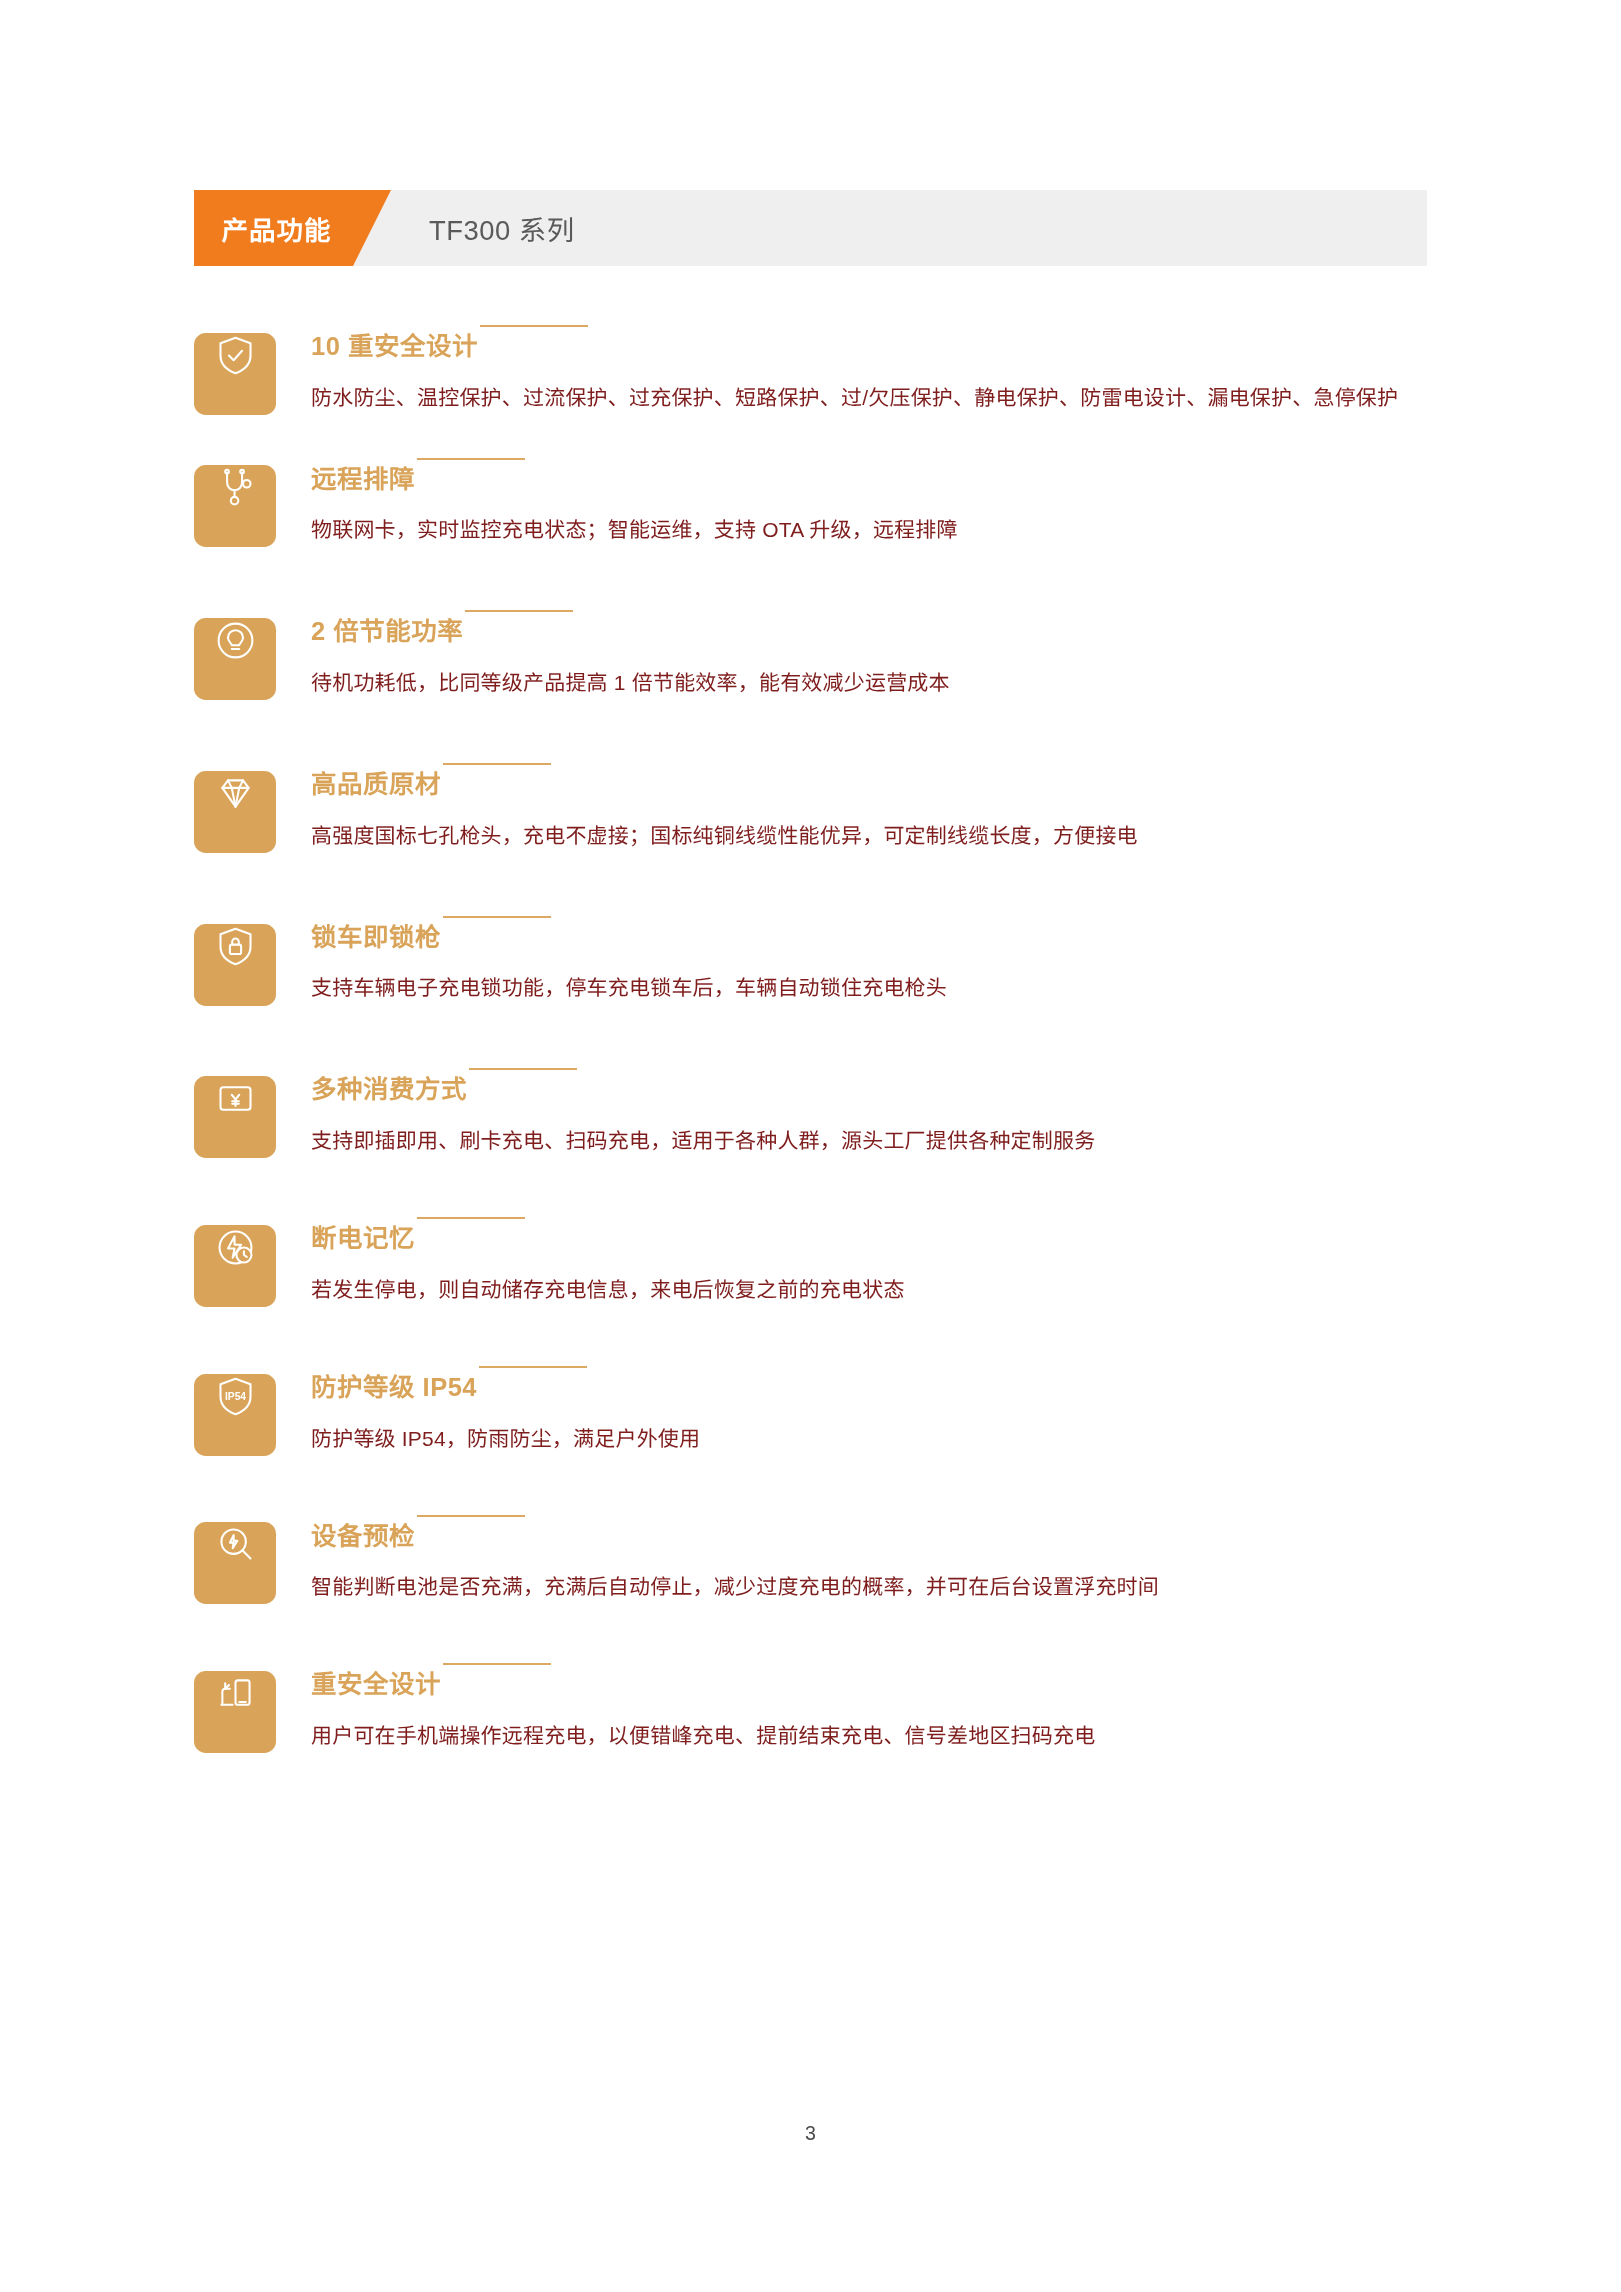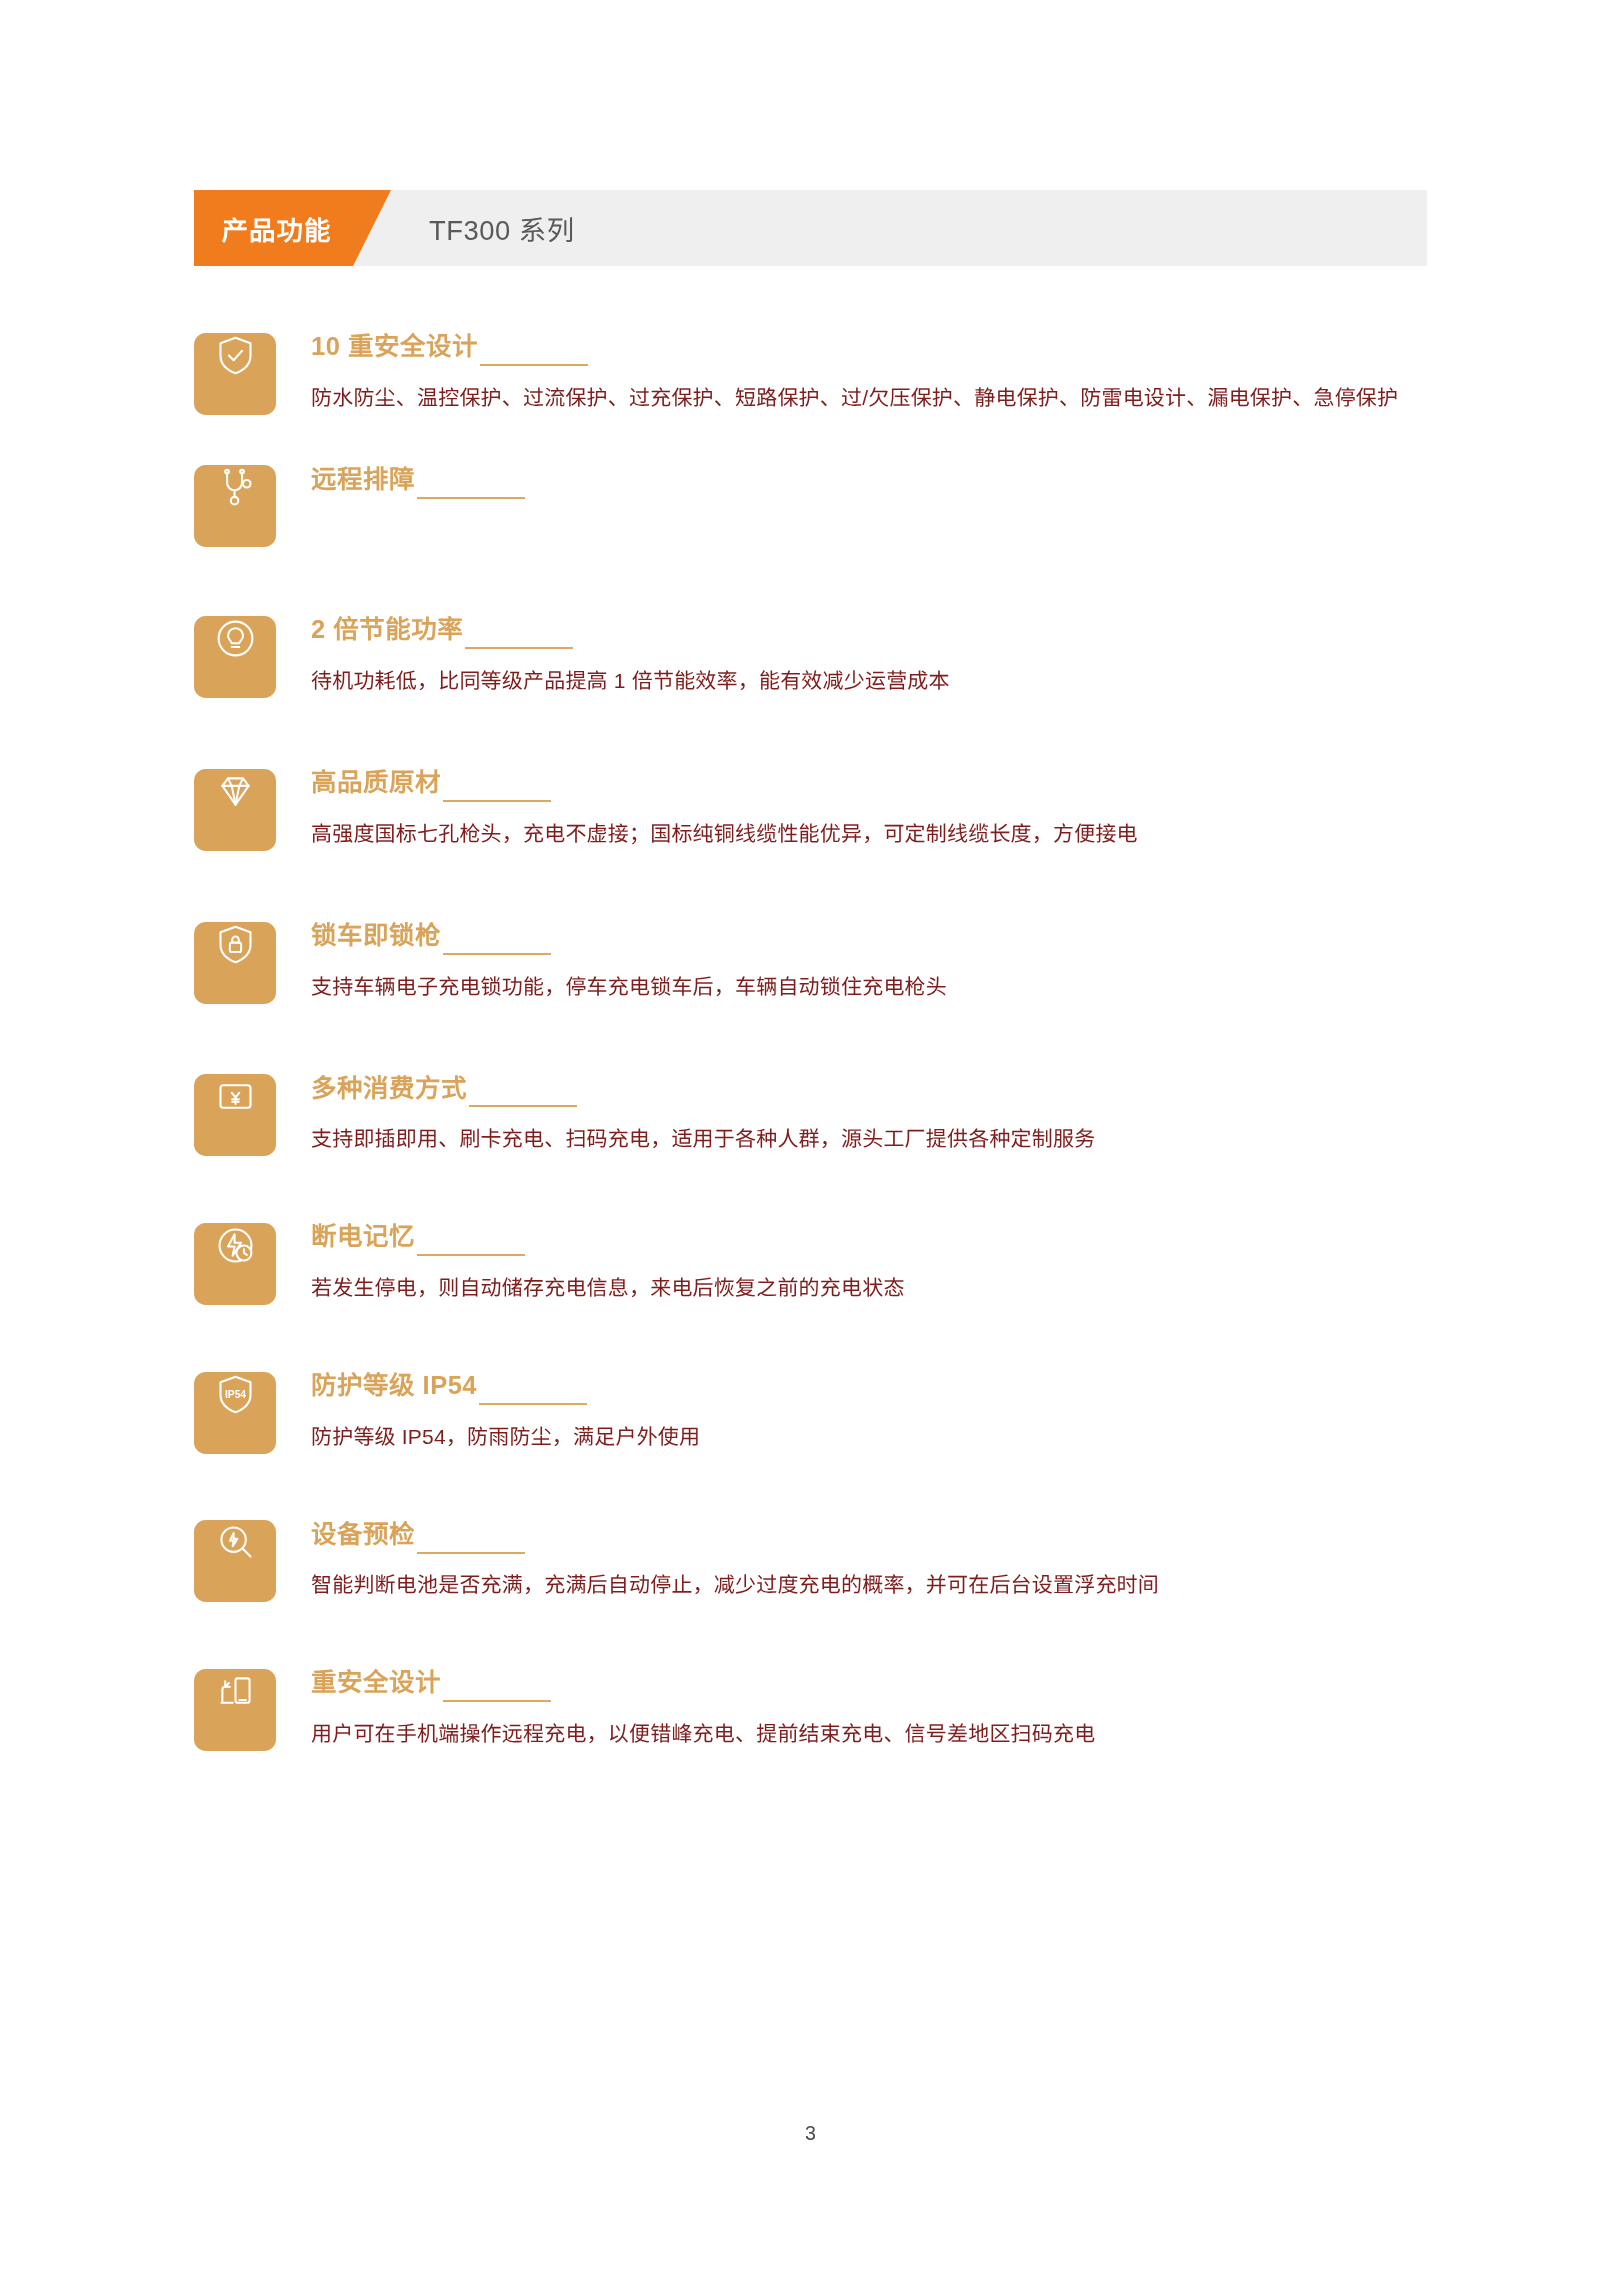--- a/index.html
+++ b/index.html
@@ -104,21 +104,21 @@
     font-weight: bold;
     color: #d9a459;
     letter-spacing: 0.5px;
     display: inline-block;
     position: relative;
     padding-right: 0;
     margin-bottom: 3.9px;
   }
   .title-row {
     display: flex;
-    align-items: flex-end;
+    align-items: flex-start;
     gap: 2px;
     margin-bottom: 11.8px;
   }
   .title-rule {
     height: 2px;
     background: #d9a459;
     width: 108px;
     flex: 0 0 auto;
     opacity: 0.95;
   }
@@ -182,20 +182,21 @@
           <path d="M23 27 V33"></path>
           <circle cx="23" cy="38" r="4"></circle>
           <path d="M36 16 a4 4 0 1 1 0 8 a4 4 0 1 1 0 -8"></path>
         </svg>
       </div>
       <div class="feature-body">
         <div class="title-row">
           <div class="feature-title">远程排障</div>
           <div class="title-rule"></div>
         </div>
+        <div class="feature-desc">物联网卡，实时监控充电状态；智能运维，支持 OTA 升级，远程排障</div>
       </div>
     </div>
 
     <div class="feature gap-xl">
       <div class="feature-icon">
         <svg width="45" height="45" viewBox="0 0 48 48" fill="none" stroke="#ffffff" stroke-width="2.2" stroke-linecap="round" stroke-linejoin="round">
           <circle cx="24" cy="24" r="18"></circle>
           <path d="M24 13 C19 13 16 17 16 21 C16 25 19 26 20 29 H28 C29 26 32 25 32 21 C32 17 29 13 24 13 Z"></path>
           <path d="M20 33 H28"></path>
         </svg>

